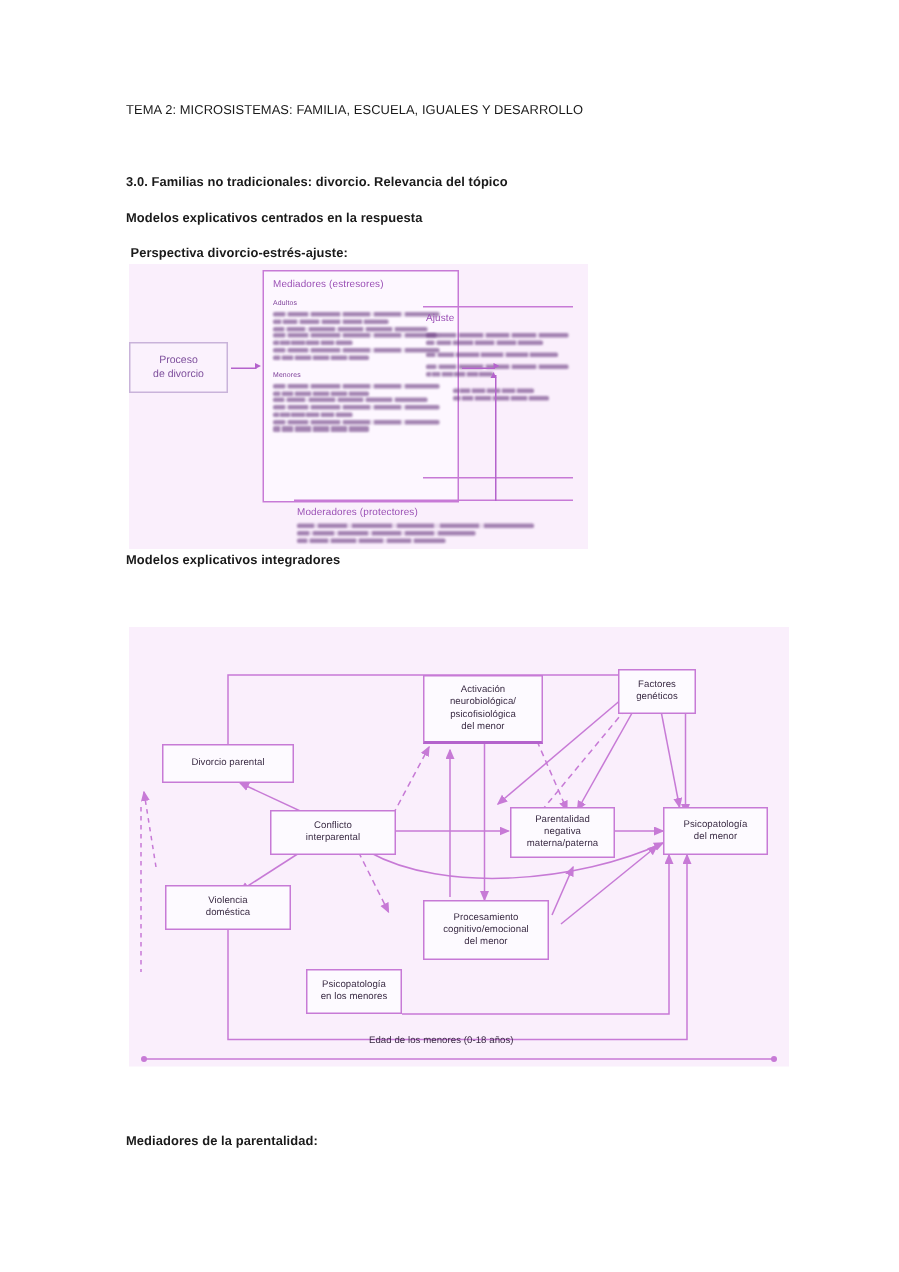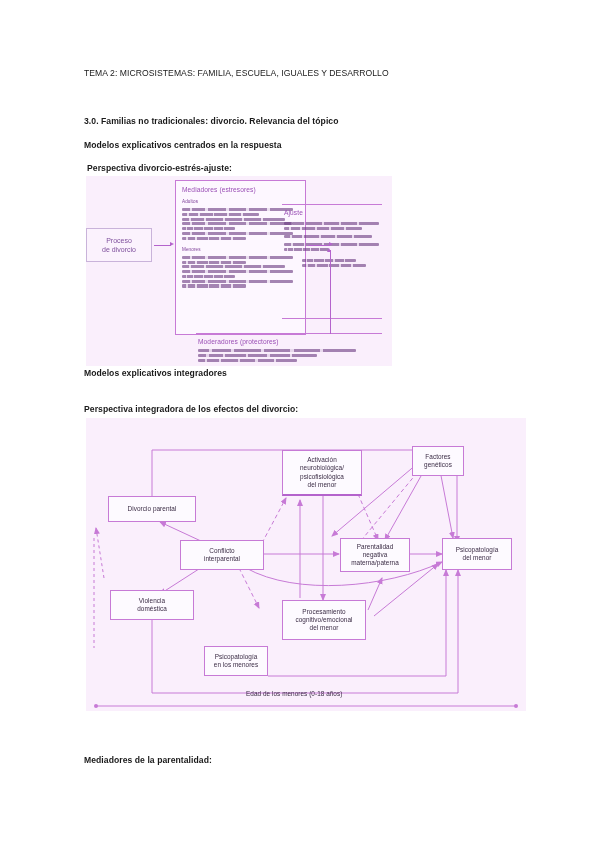--- a/index.html
+++ b/index.html
@@ -230,21 +230,20 @@
     <div class="ahead" style="left:84px; top:66.4px;"></div>
 
     <div class="d1arrow h" style="left:222px; top:69px; width:22px;"></div>
     <div class="ahead" style="left:243px; top:66.4px;"></div>
 
     <div class="d1arrow v" style="left:244px; top:74px; height:84px;"></div>
     <div class="ahead up" style="left:241.4px; top:72px;"></div>
   </div>
 
   <div class="txt bold" id="line-modelos2">Modelos explicativos integradores</div>
-  <div class="txt bold" id="line-persp2">Perspectiva integradora de los efectos del divorcio:</div>
 
   <div id="diagram2">
 
     <svg class="edges" viewBox="0 0 440 293">
       <defs>
         <marker id="ah" markerWidth="7" markerHeight="7" refX="6" refY="3" orient="auto">
           <path d="M0,0 L7,3 L0,6 z" fill="#c77ad6"></path>
         </marker>
       </defs>
       <g stroke="#c77ad6" stroke-width="1" fill="none" marker-end="url(#ah)">

